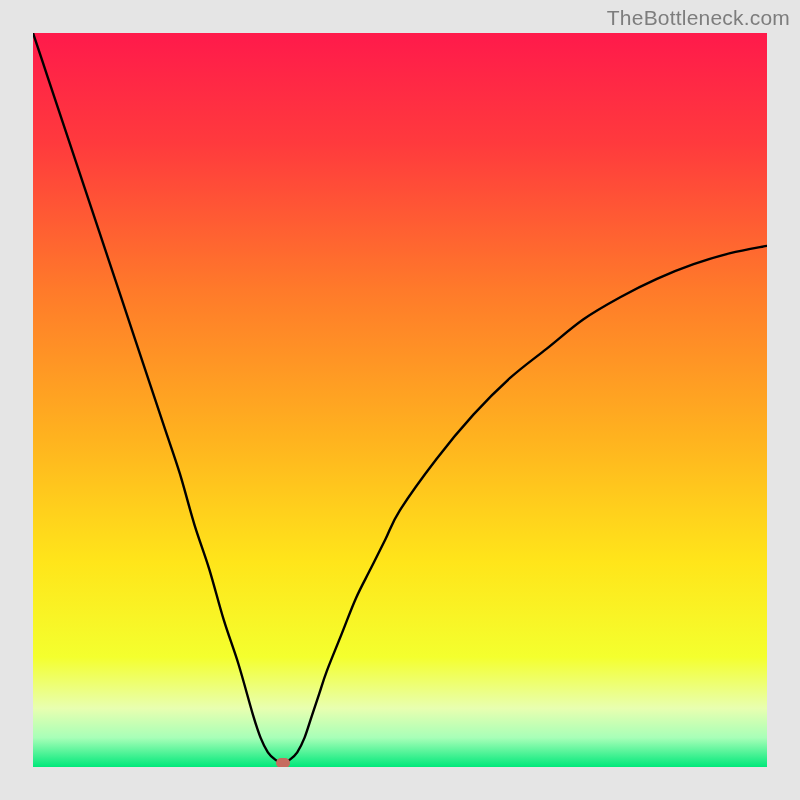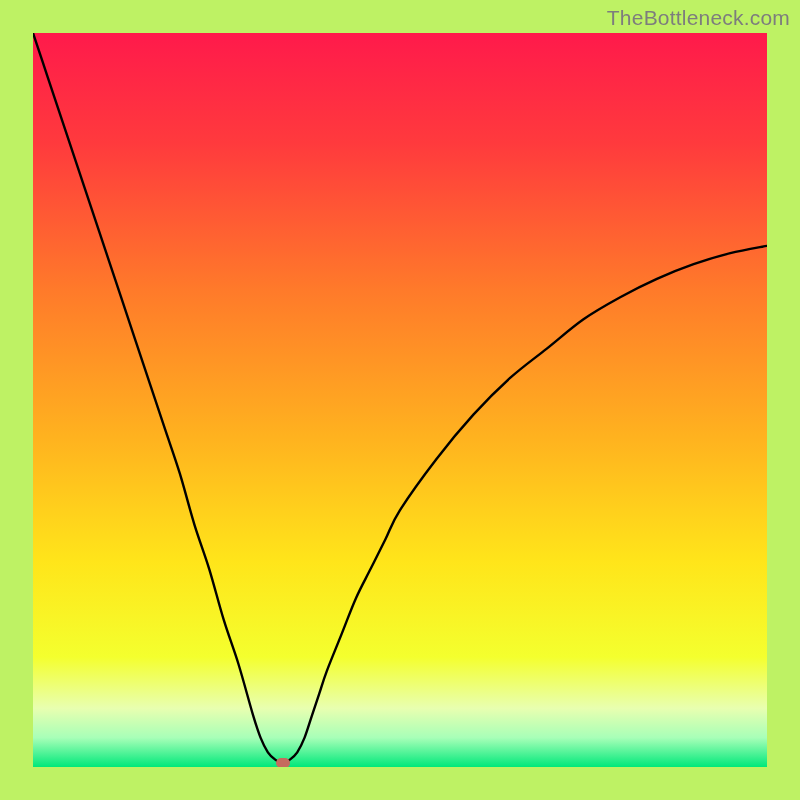--- a/index.html
+++ b/index.html
@@ -1,21 +1,21 @@
 <!DOCTYPE html>
 <html><head>
 <meta charset="utf-8">
 <style>
   * { margin: 0; padding: 0; box-sizing: border-box; }
   html, body { width: 800px; height: 800px; overflow: hidden; background: #000; }
   .frame {
     position: relative;
     width: 800px;
     height: 800px;
-    background: #bef264;
+    background: #e5e5e5;
   }
   .plot-area {
     position: absolute;
     left: 33px;
     top: 33px;
     width: 734px;
     height: 734px;
     overflow: hidden;
   }
   .gradient-bg {

